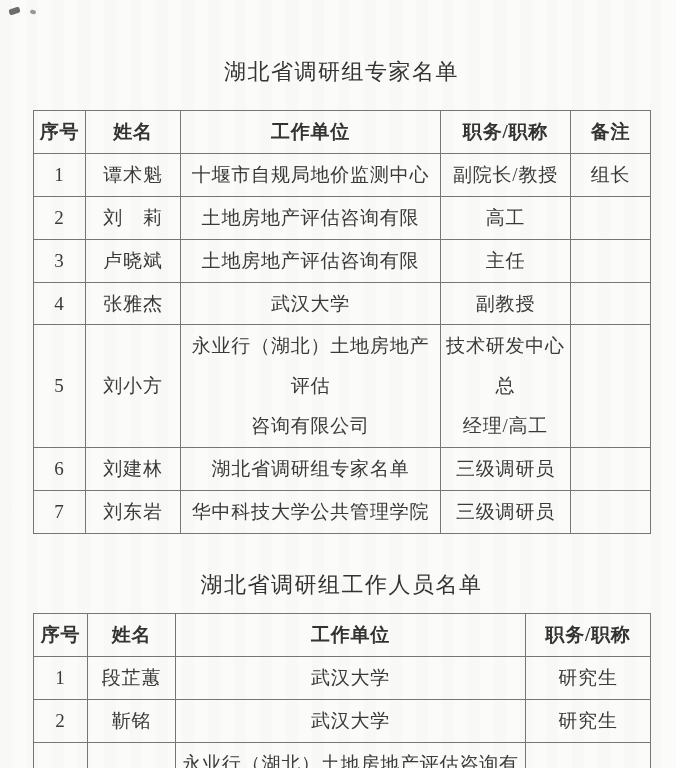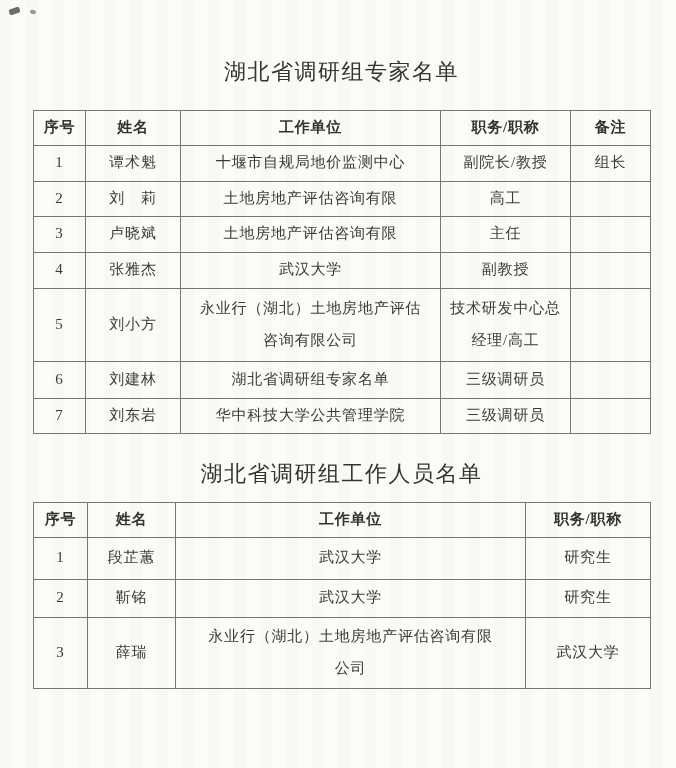--- a/index.html
+++ b/index.html
@@ -34,32 +34,32 @@
     font-size: 22px;
     font-weight: normal;
     letter-spacing: 1.5px;
     text-align: center;
     color: #333333;
     line-height: 29px;
     width: 617px;
     margin-left: 33px;
   }
   .doc-title.first  { padding-top: 57px; margin-bottom: 24px; }
-  .doc-title.second { margin-top: 25px;  margin-bottom: 14px; }
+  .doc-title.second { margin-top: 36px;  margin-bottom: 14px; }
   table {
     border-collapse: collapse;
     table-layout: fixed;
     margin-left: 33px;
     width: 617px;
   }
   th, td {
     border: 1px solid #767676;
     text-align: center;
     vertical-align: middle;
-    font-size: 15px;
+    font-size: 19px;
     letter-spacing: 0.8px;
     line-height: 2.1;
     white-space: pre-line;
     padding: 1px 4px;
     overflow: hidden;
     color: #3a3a3a;
   }
   th { font-weight: bold; color: #333333; }
   td { font-weight: normal; }
 </style>

